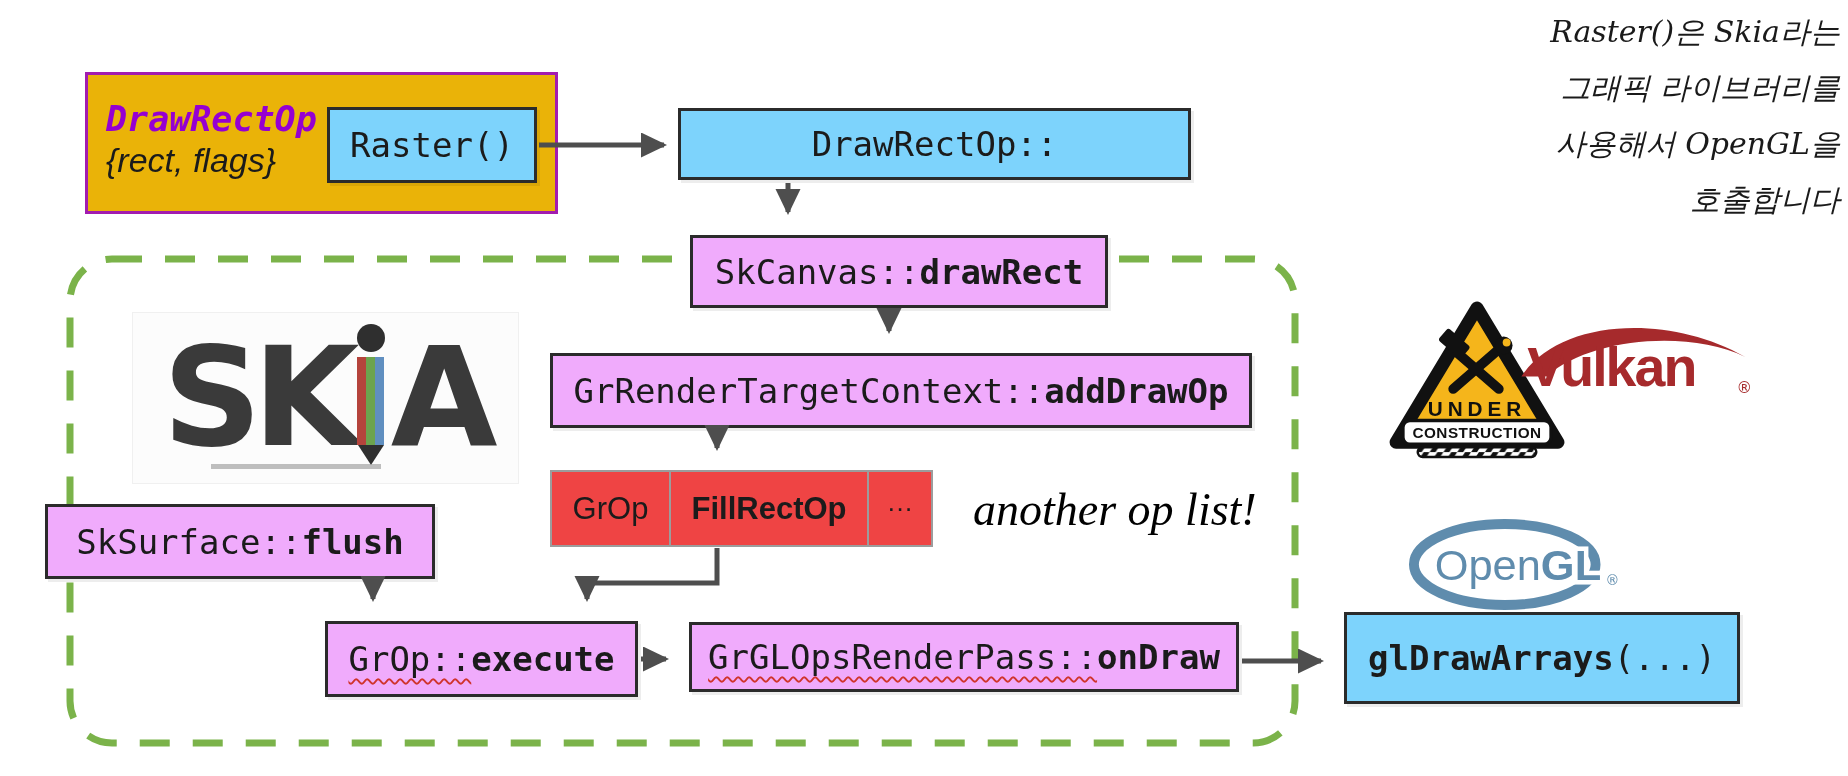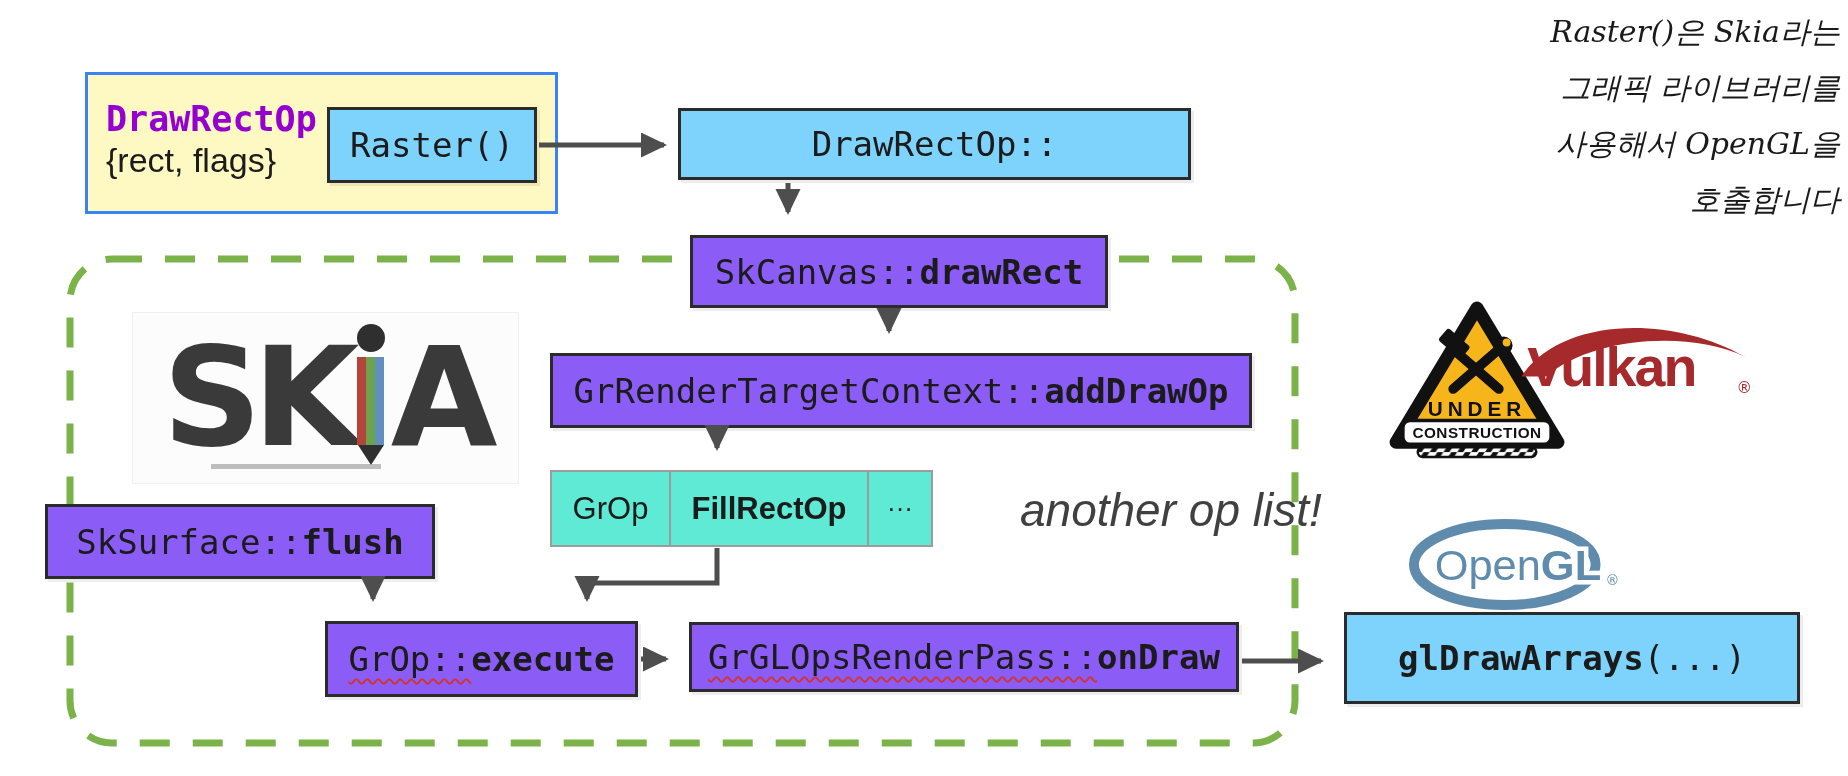--- a/index.html
+++ b/index.html
@@ -3,35 +3,35 @@
 <meta charset="utf-8">
 <style>
   html,body{margin:0;padding:0;background:#fff;}
   .canvas{position:relative;width:1848px;height:776px;background:#ffffff;overflow:hidden;
           font-family:"DejaVu Sans",sans-serif;color:#1b1b1b;}
   svg.layer{position:absolute;left:0;top:0;pointer-events:none;}
   .box{position:absolute;display:flex;align-items:center;justify-content:center;
        box-sizing:border-box;border:3px solid #2b2b2b;
        font-family:"DejaVu Sans Mono",monospace;font-size:34px;color:#1b1b1b;
        white-space:nowrap;z-index:2;box-shadow:3px 3px 0 rgba(0,0,0,0.07);}
-  .green{background:#8b5cf6;}
+  .green{background:#f0abfc;}
   .yellow{background:#7dd3fc;}
-  .panel{position:absolute;box-sizing:border-box;background:#fef9c3;border:3px solid #3b82f6;z-index:1;}
+  .panel{position:absolute;box-sizing:border-box;background:#eab308;border:3px solid #a21caf;z-index:1;font-style:italic;}
   .panel .ptitle{position:absolute;left:18px;top:24px;font-family:"DejaVu Sans Mono",monospace;
        font-weight:bold;font-size:35px;color:#9500d1;}
   .panel .pparams{position:absolute;left:18px;top:66px;font-family:"Liberation Sans",sans-serif;
        font-size:34px;color:#1b1b1b;}
   .sq{text-decoration-line:underline;text-decoration-style:wavy;text-decoration-color:#d0342c;
       text-decoration-thickness:2px;text-underline-offset:7px;}
-  .oplist{position:absolute;display:flex;box-sizing:border-box;background:#5eead4;
+  .oplist{position:absolute;display:flex;box-sizing:border-box;background:#ef4444;
       border:2px solid #9c9c9c;z-index:2;font-family:"Liberation Sans",sans-serif;font-size:31px;}
   .oplist .cell{display:flex;align-items:center;justify-content:center;box-sizing:border-box;height:100%;}
   .oplist .cell + .cell{border-left:2px solid #9c9c9c;}
-  .note{position:absolute;font-family:Liberation Sans, sans-serif;font-style:italic;font-size:46px;
-      color:#404040;z-index:2;white-space:nowrap;margin-left:47px;}
+  .note{position:absolute;font-family:Liberation Serif, serif;font-style:italic;font-size:46px;
+      color:#000000;z-index:2;white-space:nowrap;}
   .korean{position:absolute;right:8px;top:4px;text-align:right;z-index:2;
       font-family:"DejaVu Serif",serif;font-style:italic;font-size:30px;line-height:56px;color:#1a1a1a;}
   
   .skia{position:absolute;left:132px;top:312px;width:385px;height:170px;background:#fcfcfc;
       border:1px solid #f0f0f0;display:flex;align-items:center;justify-content:center;z-index:2;}
   .skia .letters{font-family:"DejaVu Sans",sans-serif;font-weight:800;font-size:138px;
       line-height:0.86;color:#3a3a3a;letter-spacing:-9px;}
   .pencil{display:flex;flex-direction:column;align-items:center;margin:0 6px;position:relative;top:-4px;}
   .pencil .dot{width:28px;height:28px;border-radius:50%;background:#2f2f2f;margin-bottom:5px;}
   .pencil .stripes{display:flex;}
@@ -82,21 +82,21 @@
       <b>flush</b>
   </div>
   <div class="box green" style="left:325px;top:621px;width:313px;height:76px">
     <span class="sq">GrOp::</span>
       <b>execute</b>
   </div>
   <div class="box green" style="left:689px;top:622px;width:550px;height:70px">
     <span class="sq">GrGLOpsRenderPass::</span>
       <b>onDraw</b>
   </div>
-  <div class="box yellow" style="left:1344px;top:612px;width:456px;height:92px">
+  <div class="box yellow" style="left:1344px;top:612px;width:396px;height:92px">
     <b>glDrawArrays</b>
       <span>(...)</span>
   </div>
 
   <div class="skia">
     <span class="letters">SK</span>
     <span class="pencil">
       <span class="dot"></span>
       <span class="stripes">
           <i style="background:#b5443c"></i>

